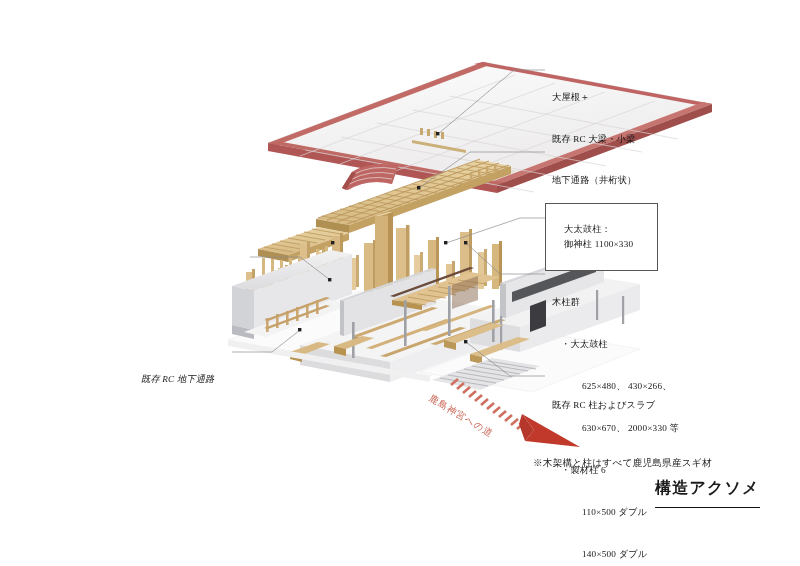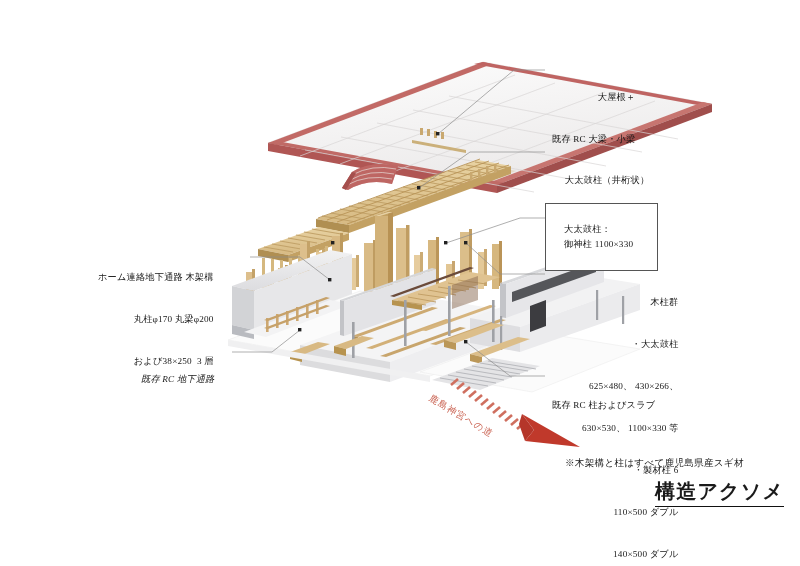--- a/index.html
+++ b/index.html
@@ -6,42 +6,42 @@
   body{
     width:800px;height:566px;background:#ffffff;
     font-family:"Liberation Serif","DejaVu Serif",serif;
     color:#1a1a1a;overflow:hidden;position:relative;
   }
   #sheet{position:absolute;inset:0;}
   .svg-layer{position:absolute;left:0;top:0;width:800px;height:566px;}
 
   
   .anno{position:absolute;font-size:9.2px;line-height:1.52;white-space:pre;color:#181818;
-        letter-spacing:.2px;text-align:right;}
+        letter-spacing:.2px;}
   .anno .ln{display:block;}
   .anno .ind1{padding-left:9px;}
   .anno .ind3{padding-left:30px;}
 
   #anno-roof{left:552px;top:63px;}
   #anno-upper{left:552px;top:146px;}
   #anno-pillars{left:552px;top:268px;}
   #anno-rc-col{left:552px;top:371px;}
   #anno-home{left:98px;top:243px;text-align:right;}
   #anno-rc-under{left:141px;top:345px;font-style:italic;}
 
   
   #anno-box{position:absolute;left:545px;top:203px;border:1px solid #555;
             padding:4px 24px 5px 8px;background:#fff;font-size:9.2px;line-height:1.55;
             white-space:pre;letter-spacing:.2px;}
 
   
   #footer-note{position:absolute;left:533px;top:457px;font-size:9.6px;letter-spacing:.25px;
-               white-space:nowrap;margin-left:32px;}
-  #sheet-title{position:absolute;left:655px;top:478px;font-size:20px;font-weight:bold;
-               letter-spacing:1.2px;border-bottom:1.6px solid #111;padding-bottom:1px;
+               white-space:nowrap;}
+  #sheet-title{position:absolute;left:655px;top:478px;font-size:16px;font-weight:bold;
+               letter-spacing:1.2px;border-bottom:1.6px solid #111;padding-bottom:8px;
                white-space:nowrap;
                font-family:"DejaVu Sans","Liberation Sans",sans-serif;}
 
   
   #arrow-label{position:absolute;left:433px;top:392px;font-size:9.4px;color:#c9604f;
                letter-spacing:1px;white-space:nowrap;
                transform:rotate(31deg);transform-origin:0 0;
                font-family:"DejaVu Sans","Liberation Sans",sans-serif;}
 </style>
 </head>
@@ -463,49 +463,44 @@
       <rect x="186" y="312" width="3.4" height="3.4" opacity="0"></rect>
     </g>
   </svg>
 
   <div class="anno" id="anno-roof">
     <span class="ln">大屋根＋</span>
     <span class="ln">既存 RC 大梁・小梁</span>
   </div>
 
   <div class="anno" id="anno-upper">
-    <span class="ln">大太鼓柱（井桁状）</span>
+    <span class="ln">地下通路（井桁状）</span>
     <span class="ln">38×270 および 120×270</span>
     <span class="ln">5 層</span>
   </div>
 
   <div id="anno-box">
     <span class="ln">大太鼓柱：</span>
     <span class="ln">御神柱 1100×330</span>
   </div>
 
   <div class="anno" id="anno-pillars">
     <span class="ln">木柱群</span>
     <span class="ln ind1">・大太鼓柱</span>
     <span class="ln ind3">625×480、 430×266、</span>
-    <span class="ln ind3">630×530、 1100×330 等</span>
+    <span class="ln ind3">630×670、 2000×330 等</span>
     <span class="ln ind1">・製材柱 6</span>
     <span class="ln ind3">110×500 ダブル</span>
     <span class="ln ind3">140×500 ダブル</span>
   </div>
 
   <div class="anno" id="anno-rc-col">
     <span class="ln">既存 RC 柱およびスラブ</span>
   </div>
 
-  <div class="anno" id="anno-home">
-    <span class="ln">ホーム連絡地下通路 木架構</span>
-    <span class="ln">丸柱φ170 丸梁φ200</span>
-    <span class="ln">および38×250  3 層</span>
-  </div>
 
   <div class="anno" id="anno-rc-under">
     <span class="ln">既存 RC 地下通路</span>
   </div>
 
   <div id="arrow-label">鹿島神宮への道</div>
 
   <div id="footer-note">※木架構と柱はすべて鹿児島県産スギ材</div>
   <div id="sheet-title">構造アクソメ</div>
 

